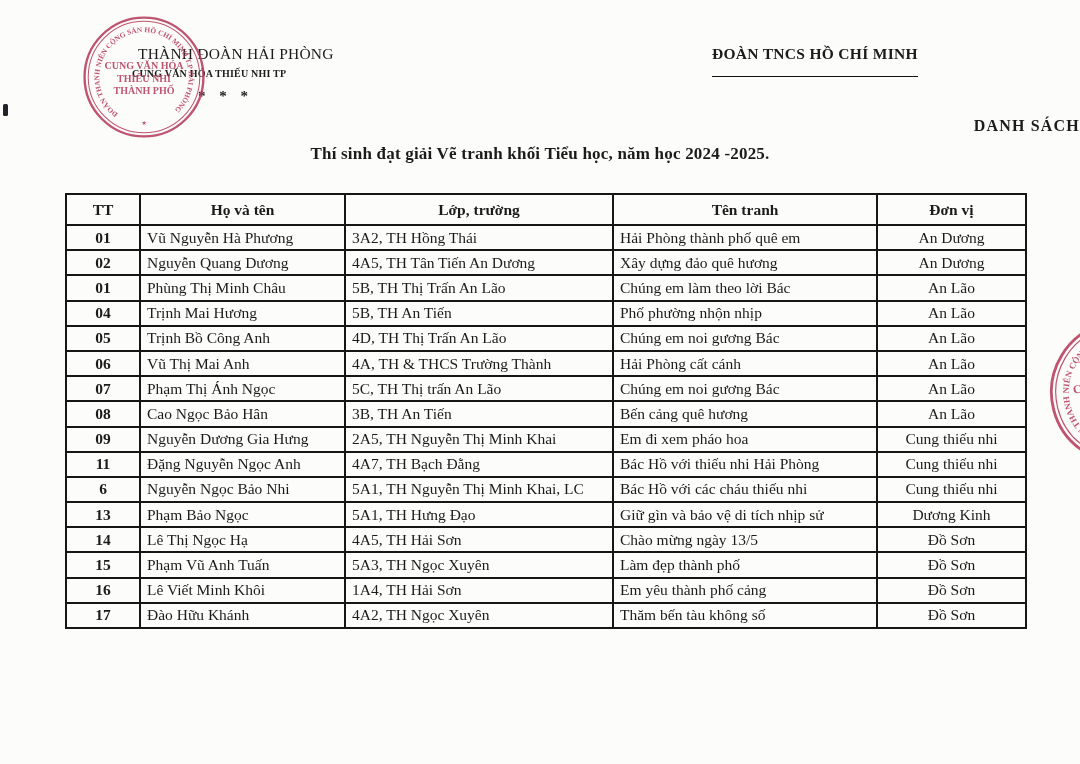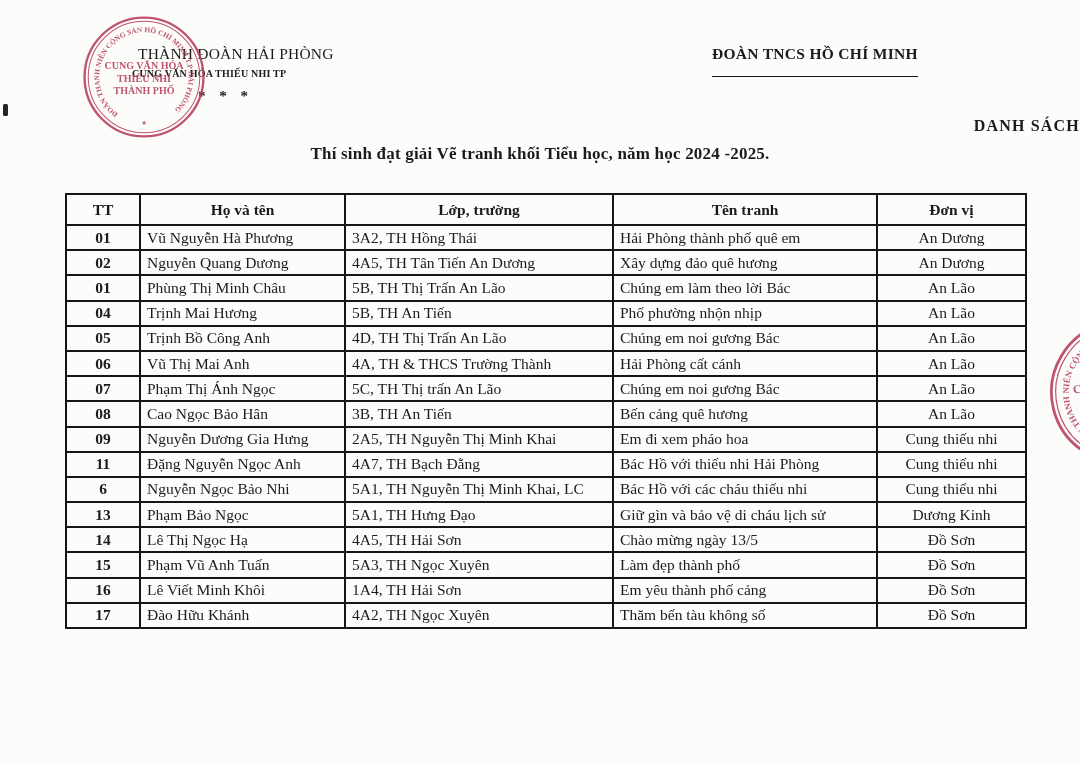--- a/index.html
+++ b/index.html
@@ -181,21 +181,21 @@
     <td class="c-name">Nguyễn Ngọc Bảo Nhi</td>
     <td class="c-school">5A1, TH Nguyễn Thị Minh Khai, LC</td>
     <td class="c-painting">Bác Hồ với các cháu thiếu nhi</td>
     <td class="c-unit">Cung thiếu nhi</td>
   </tr>
 
   <tr>
     <td class="c-tt">13</td>
     <td class="c-name">Phạm Bảo Ngọc</td>
     <td class="c-school">5A1, TH Hưng Đạo</td>
-    <td class="c-painting">Giữ gìn và bảo vệ di cháu lịch sử</td>
+    <td class="c-painting">Giữ gìn và bảo vệ di tích nhịp sử</td>
     <td class="c-unit">Dương Kinh</td>
   </tr>
 
   <tr>
     <td class="c-tt">14</td>
     <td class="c-name">Lê Thị Ngọc Hạ</td>
     <td class="c-school">4A5, TH Hải Sơn</td>
     <td class="c-painting">Chào mừng ngày 13/5</td>
     <td class="c-unit">Đồ Sơn</td>
   </tr>

